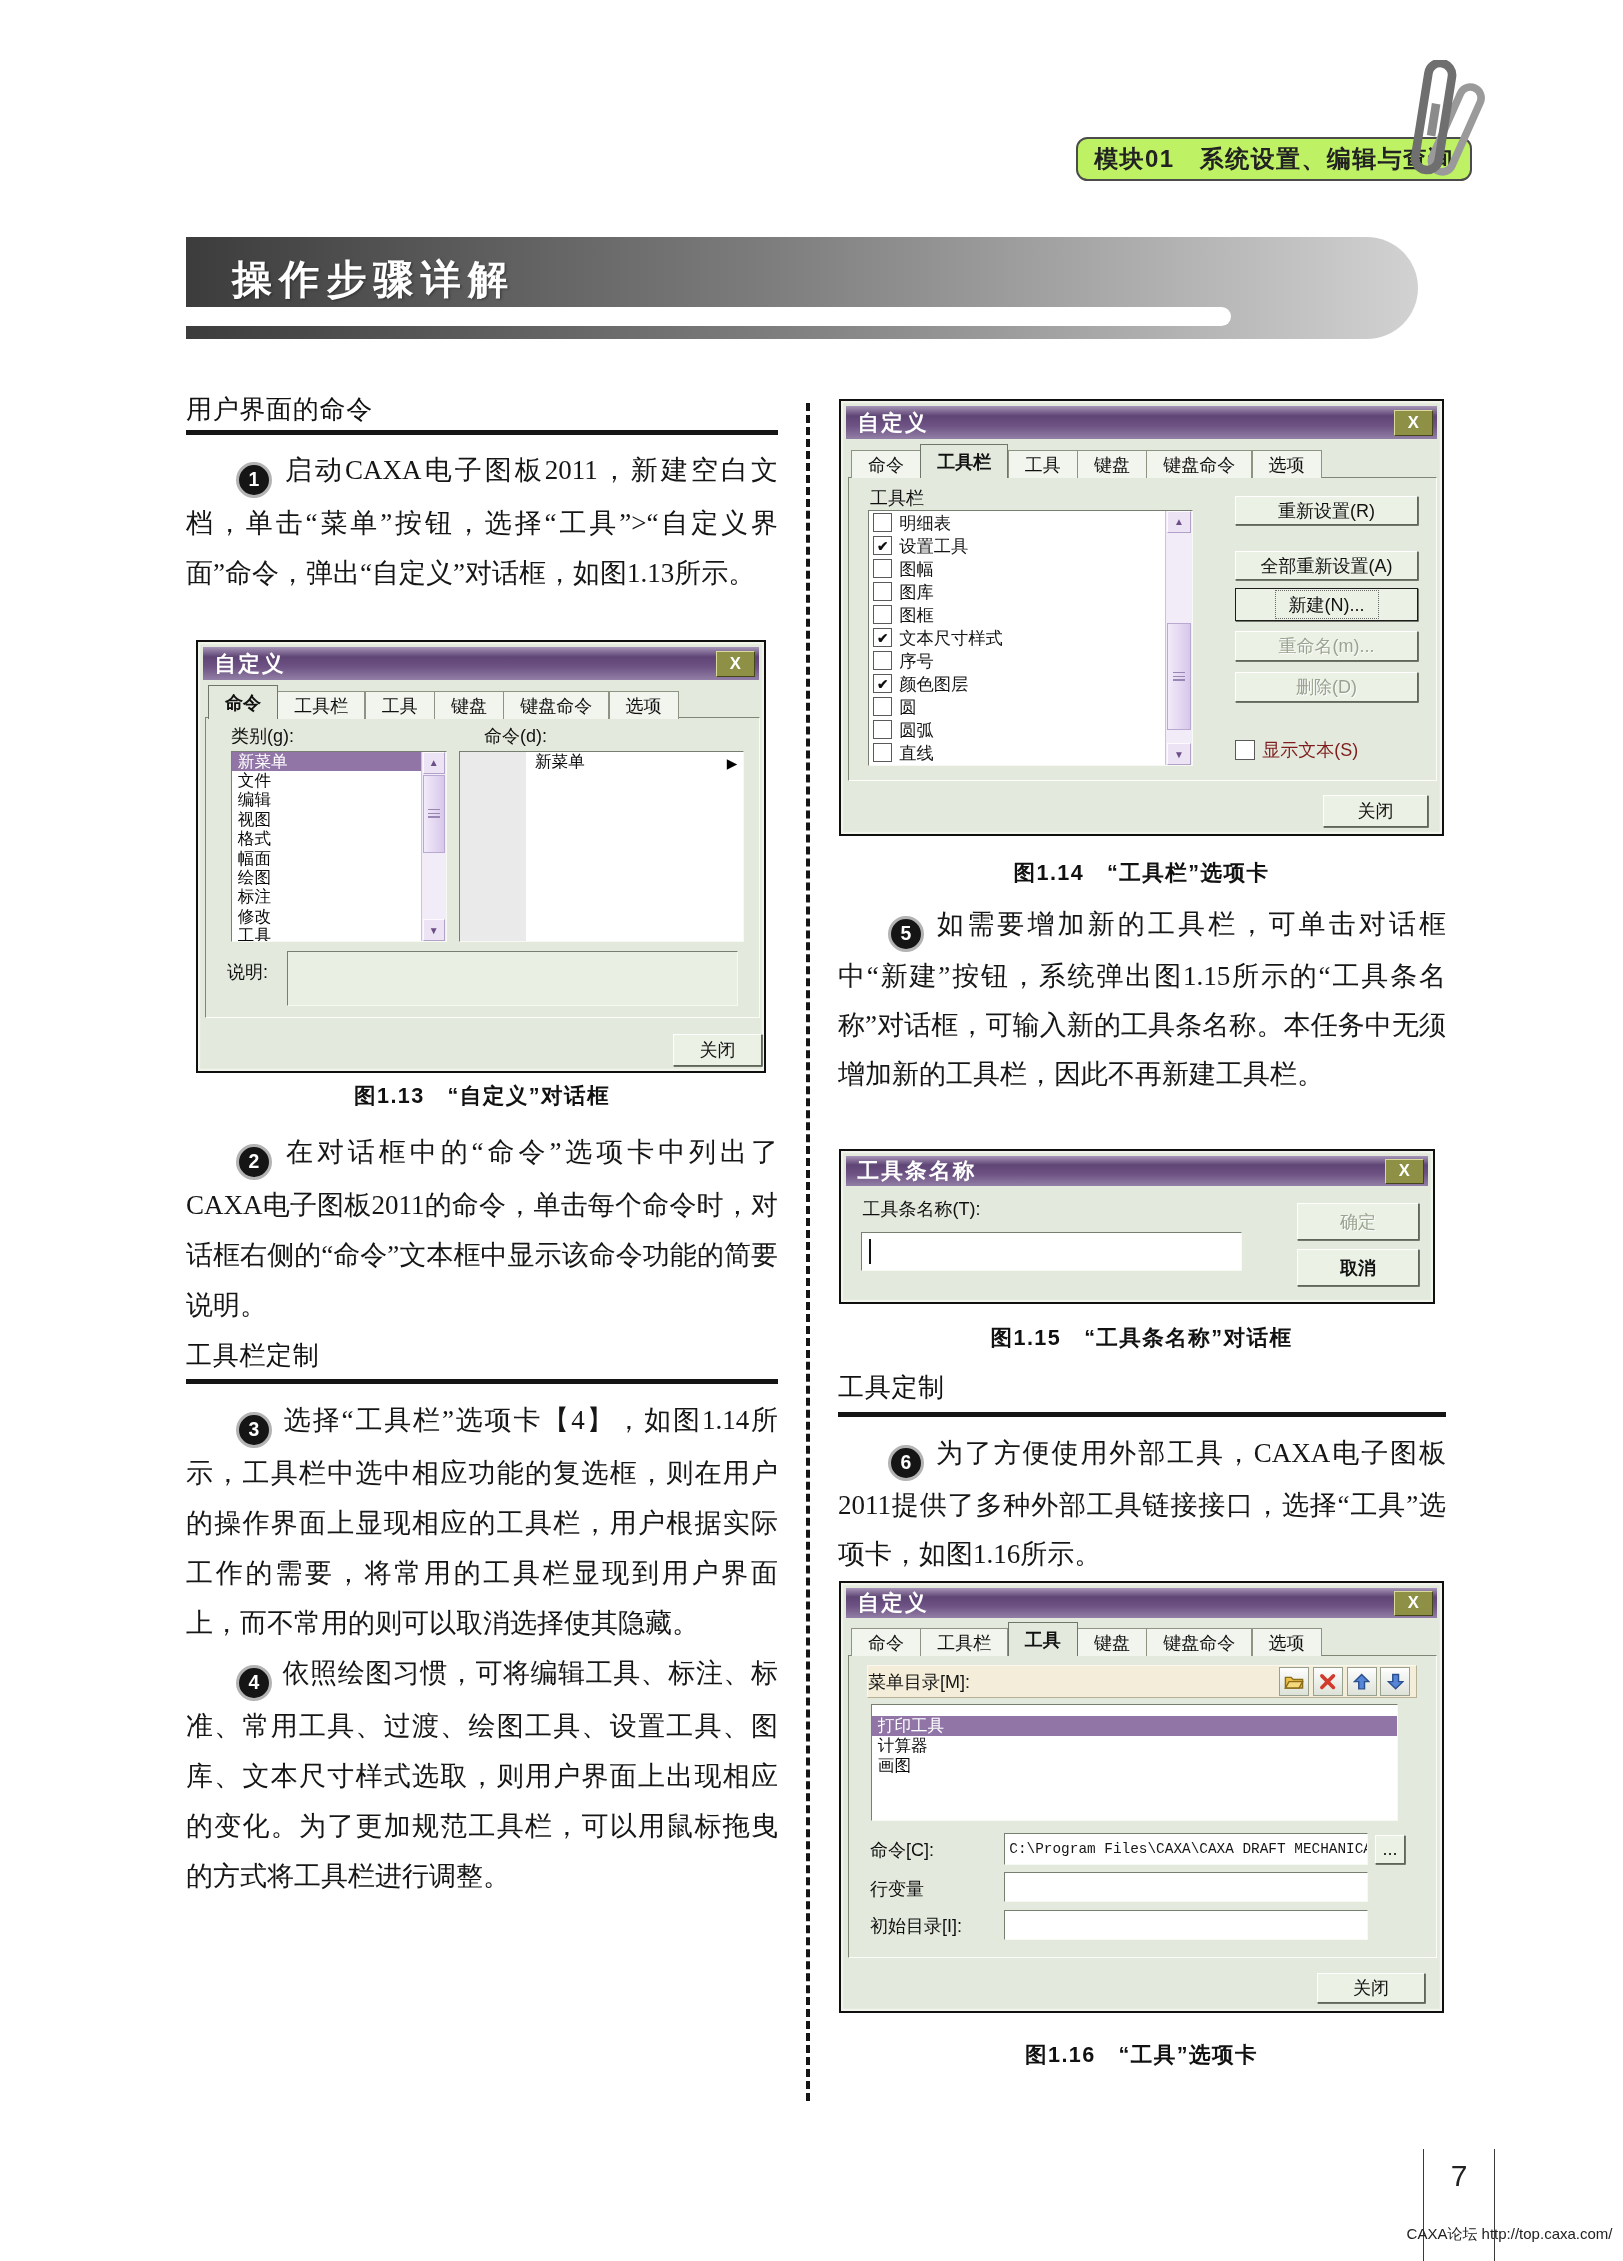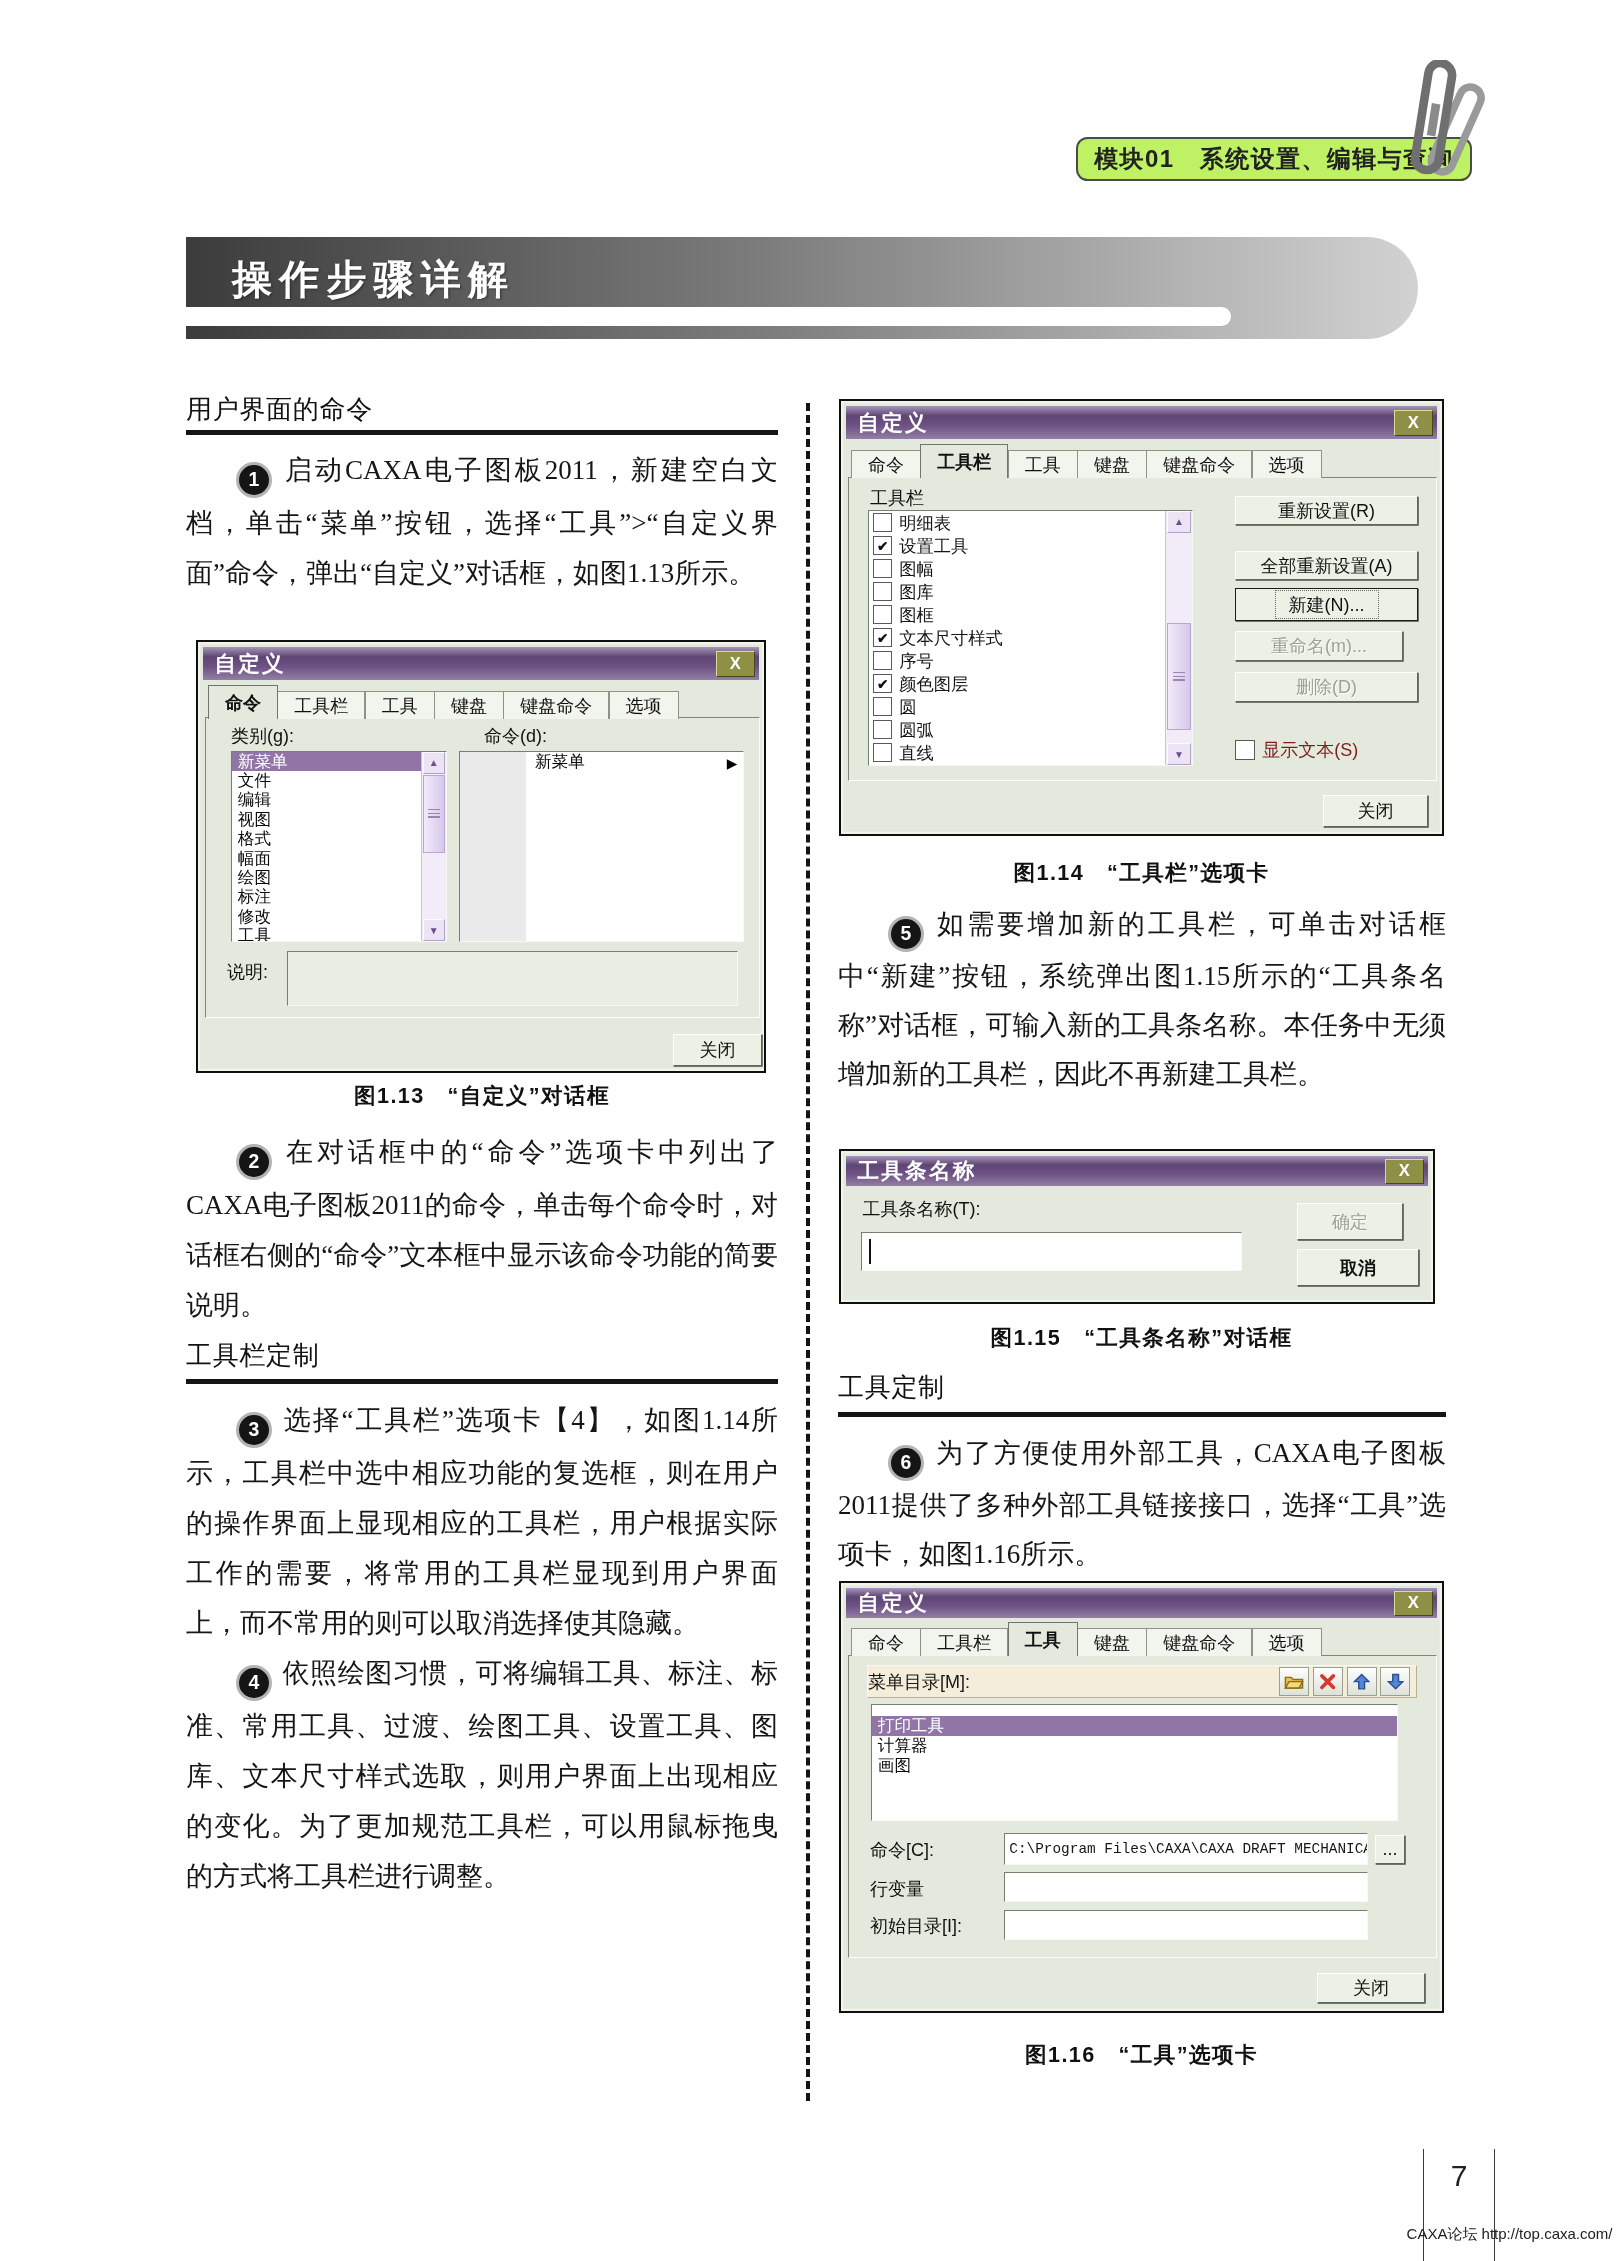--- a/index.html
+++ b/index.html
@@ -237,21 +237,21 @@
           </div>
         <div class="sb-btn" style="bottom:0;">▼</div>
       </div>
     </div>
 
     <div class="btn" style="left:394px;top:95px;width:183px;height:29px;">重新设置(R)</div>
     <div class="btn" style="left:394px;top:150px;width:183px;height:29px;">全部重新设置(A)</div>
     <div class="btn focused" style="left:394px;top:187px;width:183px;height:33px;">
       <span class="inner">新建(N)...</span>
     </div>
-    <div class="btn disabled" style="left:394px;top:230px;width:168px;height:30px;">重命名(m)...</div>
+    <div class="btn disabled" style="left:394px;top:230px;width:183px;height:30px;">重命名(m)...</div>
     <div class="btn disabled" style="left:394px;top:271px;width:183px;height:30px;">删除(D)</div>
 
     <div class="abs" style="left:394px;top:337px;display:flex;align-items:center;z-index:7;">
       <span class="cb" style="width:20px;height:20px;"></span>
       <span style="font:18px 'Liberation Sans',sans-serif;color:#7f1d1d;">显示文本(S)</span>
     </div>
 
     <div class="btn" style="left:482px;top:394px;width:105px;height:32px;">关闭</div>
   </div>
   <div class="abs caption" style="left:839px;top:858px;width:605px;">图1.14　“工具栏”选项卡</div>
@@ -263,21 +263,21 @@
   <div class="dlg" style="left:839px;top:1149px;width:596px;height:155px;">
     <div class="titlebar" style="height:30px;">
       <span class="t">工具条名称</span>
       <span class="xbtn" style="top:2.9px;height:23px;">X</span>
     </div>
     <div class="dlabel" style="left:21.6px;top:46px;">工具条名称(T):</div>
     <div class="field" style="left:20px;top:81px;width:381px;height:39px;">
       <span style="position:absolute;left:7.2px;top:5.8px;bottom:5.8px;width:2.2px;background:#111;"></span>
       <span></span>
     </div>
-    <div class="btn disabled" style="left:456px;top:52px;width:106px;height:37px;">确定</div>
+    <div class="btn disabled" style="left:456px;top:52px;width:122px;height:37px;">确定</div>
     <div class="btn" style="left:456px;top:98px;width:122px;height:37px;font-weight:700;">取消</div>
   </div>
   <div class="abs caption" style="left:839px;top:1323px;width:605px;">图1.15　“工具条名称”对话框</div>
 
   <div class="abs sec-head" style="left:838px;top:1372px;">工具定制</div>
   <div class="abs rule" style="left:838px;top:1412px;width:608px;"></div>
 
   <p class="abs body" style="left:838px;top:1429px;width:608px;line-height:49px;">
     <span class="stepnum">6</span><span>为了方便使用外部工具，CAXA电子图板2011提供了多种外部工具链接接口，选择“工具”选项卡，如图1.16所示。</span>
   </p>

